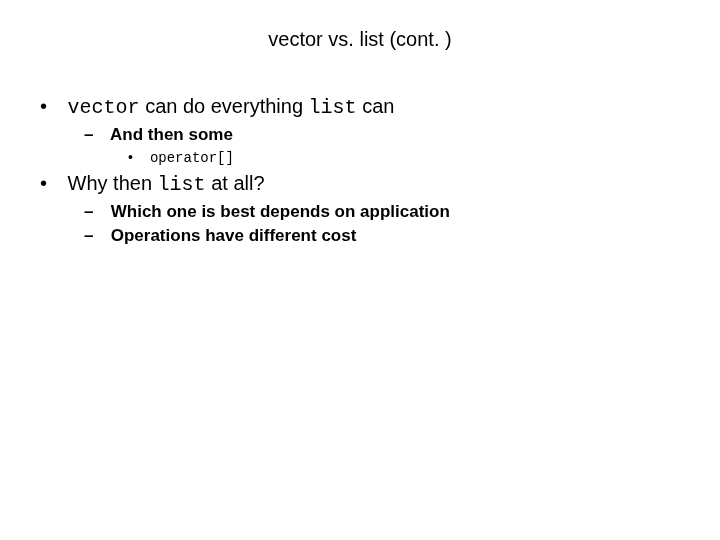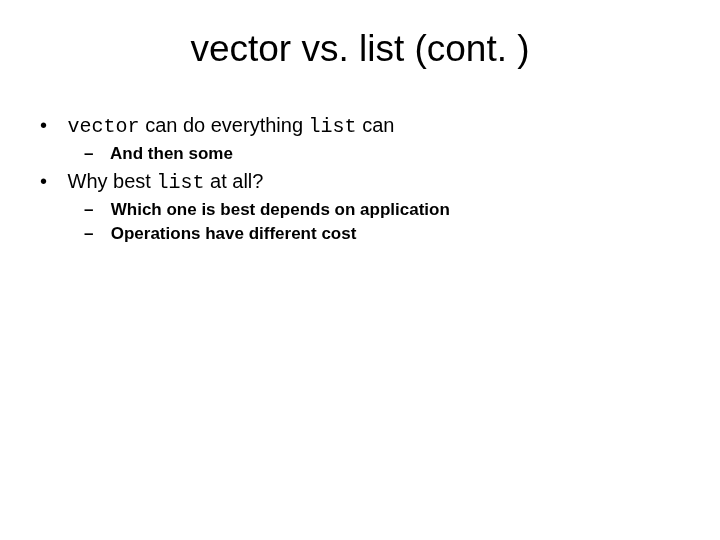--- a/index.html
+++ b/index.html
@@ -12,21 +12,21 @@
     color: #000;
   }
   .slide {
     width: 720px;
     height: 540px;
     position: relative;
     box-sizing: border-box;
   }
   .title {
     text-align: center;
-    font-size: 37px;
+    font-size: 20px;
     padding-top: 28px;
     padding-bottom: 18px;
   }
   .content {
     padding-left: 40px;
     padding-right: 52px;
     padding-top: 20px;
   }
   .lvl1 {
     font-size: 20px;
@@ -76,24 +76,27 @@
     <div class="lvl1 bullet-dot">
       <span class="lvl1-text">
         <span class="mono">vector</span><span> can do everything </span><span class="mono">list</span><span> can</span>
       </span>
     </div>
 
     <div class="lvl2 bullet-dash">
       <span>And then some</span>
     </div>
 
+    <div class="lvl3 bullet-dot-sm">
+      <span class="mono">operator[]</span>
+    </div>
 
     <div class="lvl1 bullet-dot">
       <span class="lvl1-text">
-        <span>Why best </span><span class="mono">list</span><span> at all?</span>
+        <span>Why then </span><span class="mono">list</span><span> at all?</span>
       </span>
     </div>
 
     <div class="lvl2 bullet-dash">
       <span>Which one is best depends on application</span>
     </div>
 
     <div class="lvl2 bullet-dash">
       <span>Operations have different cost</span>
     </div>

